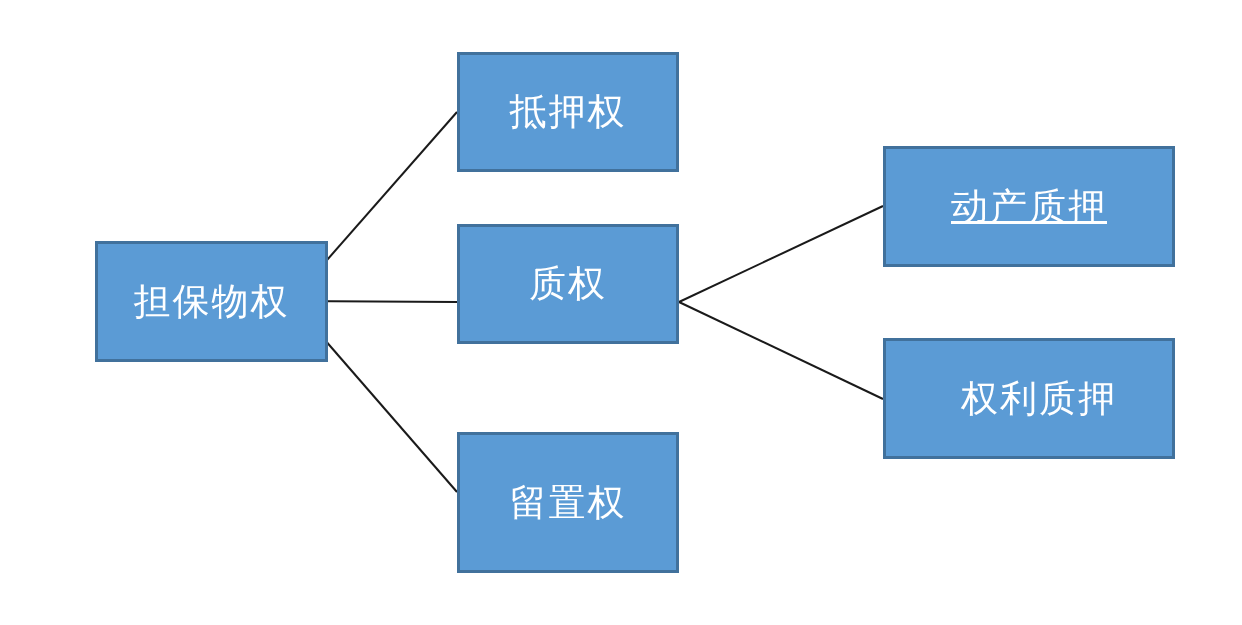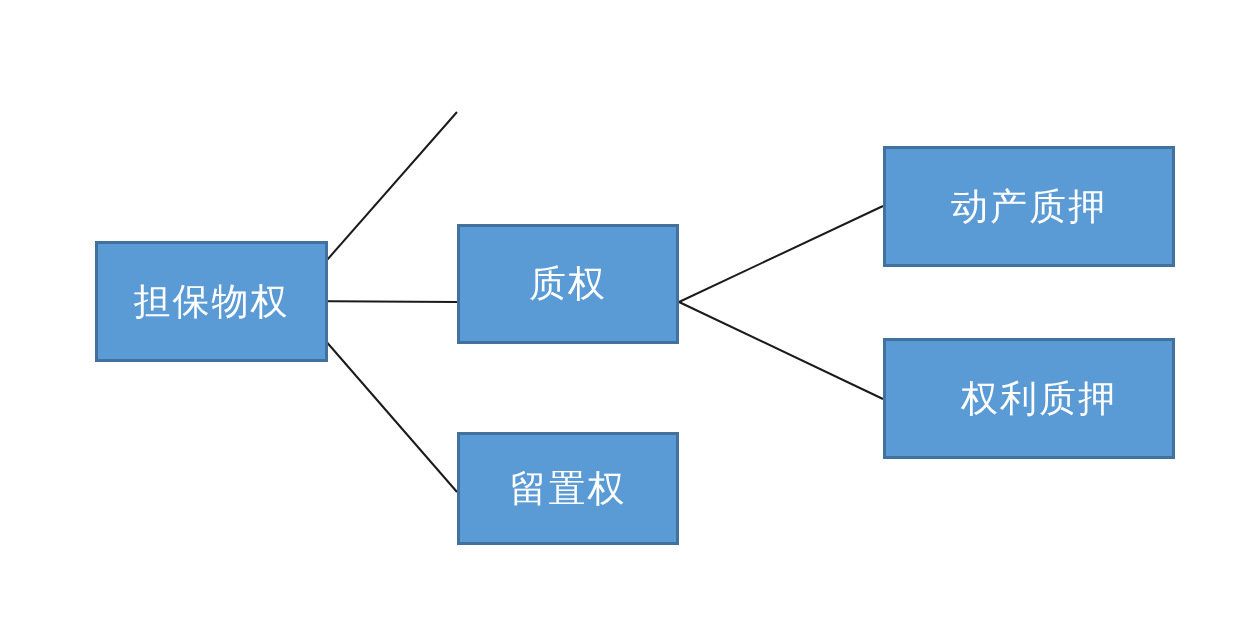--- a/index.html
+++ b/index.html
@@ -37,41 +37,44 @@
     align-items: center;
     justify-content: center;
     color: var(--node-text);
     font-size: 37px;
     letter-spacing: 2px;
     text-align: center;
   }
   .node-root   { left: 58px;  top: 241px; width: 233px; height: 121px; margin-left: 37px; }
   .node-mid-1  { left: 457px; top: 52px;  width: 222px; height: 120px; }
   .node-mid-2  { left: 457px; top: 224px; width: 222px; height: 120px; }
-  .node-mid-3  { left: 457px; top: 432px; width: 222px; height: 113px; }
-  .node-leaf-1 { left: 883px; top: 146px; width: 292px; height: 121px; }
+  .node-mid-3  { left: 457px; top: 432px; width: 222px; height: 141px; }
+  .node-leaf-1 { left: 883px; top: 146px; width: 292px; height: 121px; text-decoration: underline; }
   .node-leaf-2 { left: 883px; top: 338px; width: 292px; height: 121px; padding-left: 20px; }
 </style>
 </head>
 <body>
 
 <div class="canvas">
 
   <svg class="edges" viewBox="0 0 1242 625" xmlns="http://www.w3.org/2000/svg" aria-hidden="true">
     <line x1="291" y1="301" x2="457" y2="112"></line>
     <line x1="291" y1="301" x2="457" y2="302"></line>
     <line x1="291" y1="301" x2="457" y2="492"></line>
     <line x1="679" y1="302" x2="883" y2="206"></line>
     <line x1="679" y1="302" x2="883" y2="399"></line>
   </svg>
 
   <div class="node node-root">
     <span>担保物权</span>
   </div>
 
+  <div class="node node-mid-1">
+    <span>抵押权</span>
+  </div>
 
   <div class="node node-mid-2">
     <span>质权</span>
   </div>
 
   <div class="node node-mid-3">
     <span>留置权</span>
   </div>
 
   <div class="node node-leaf-1">

